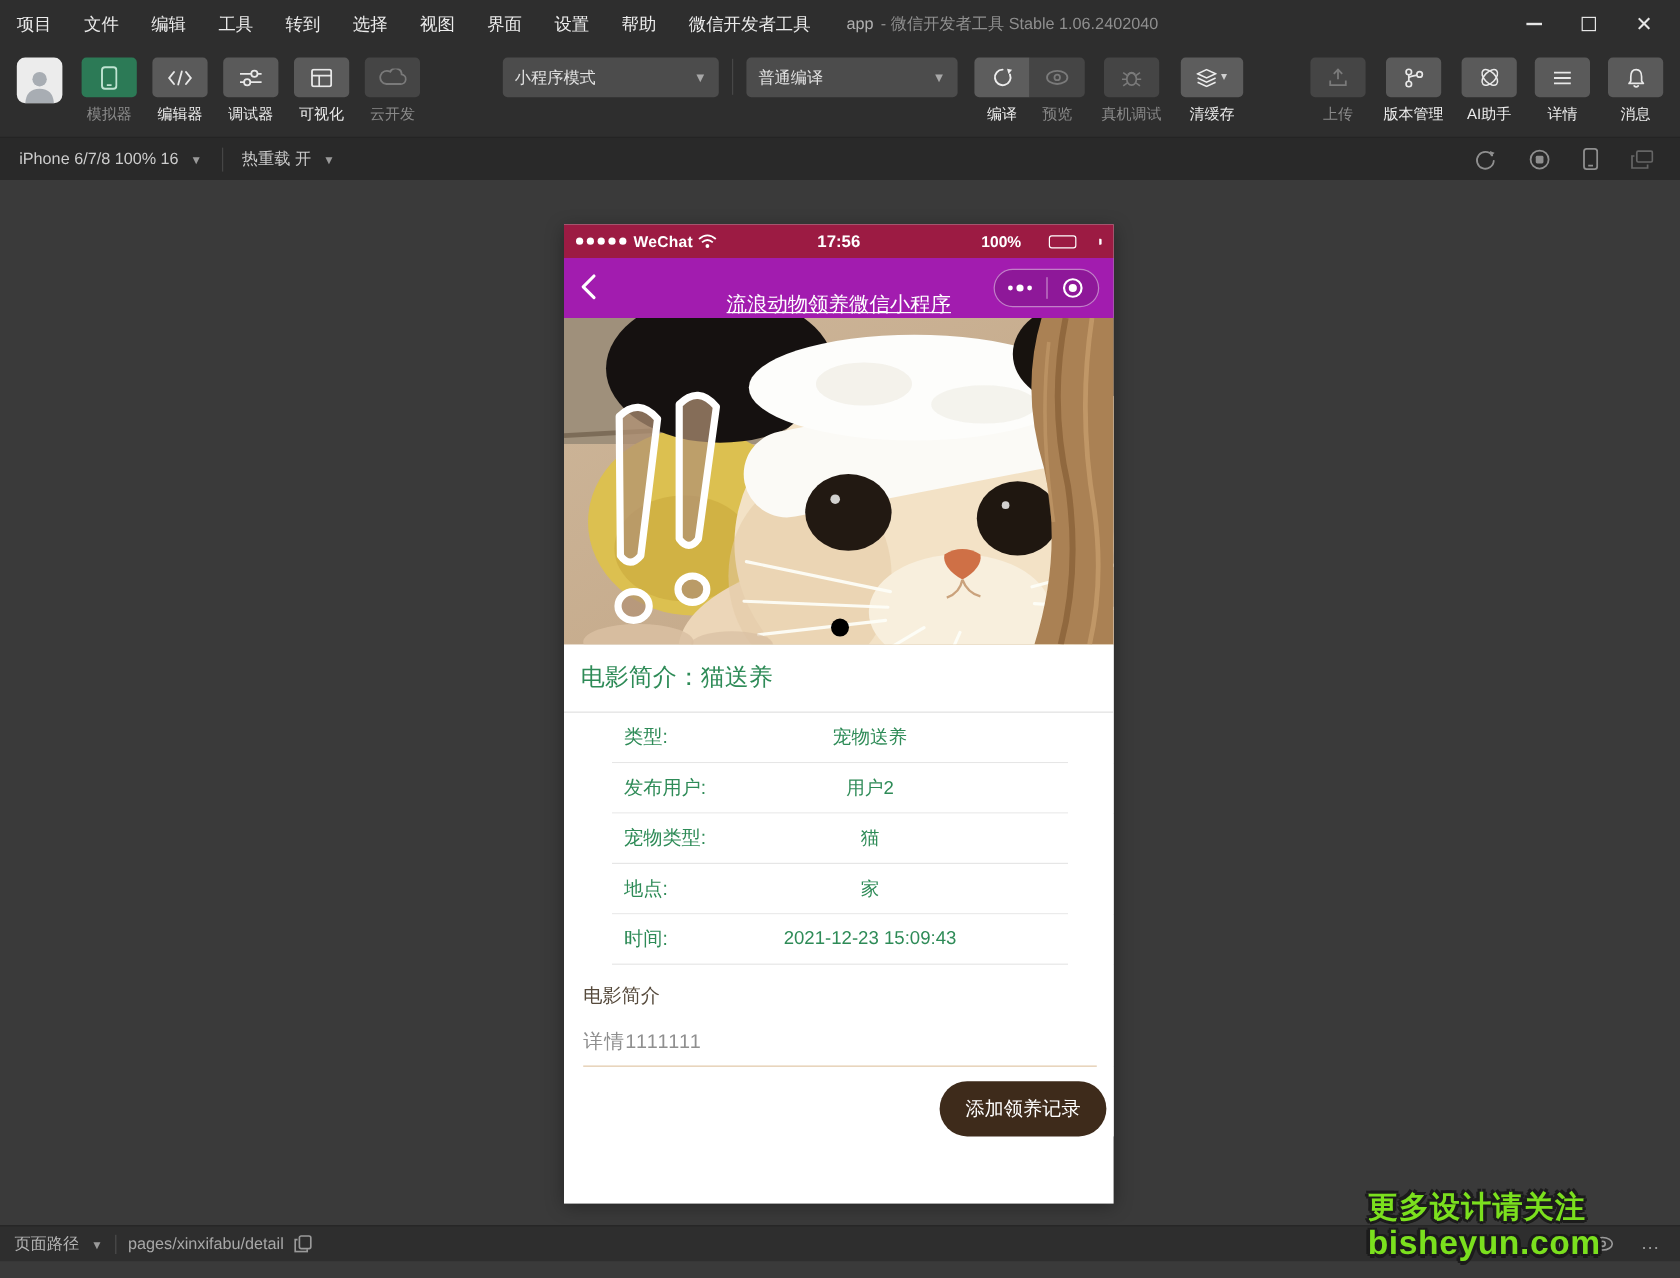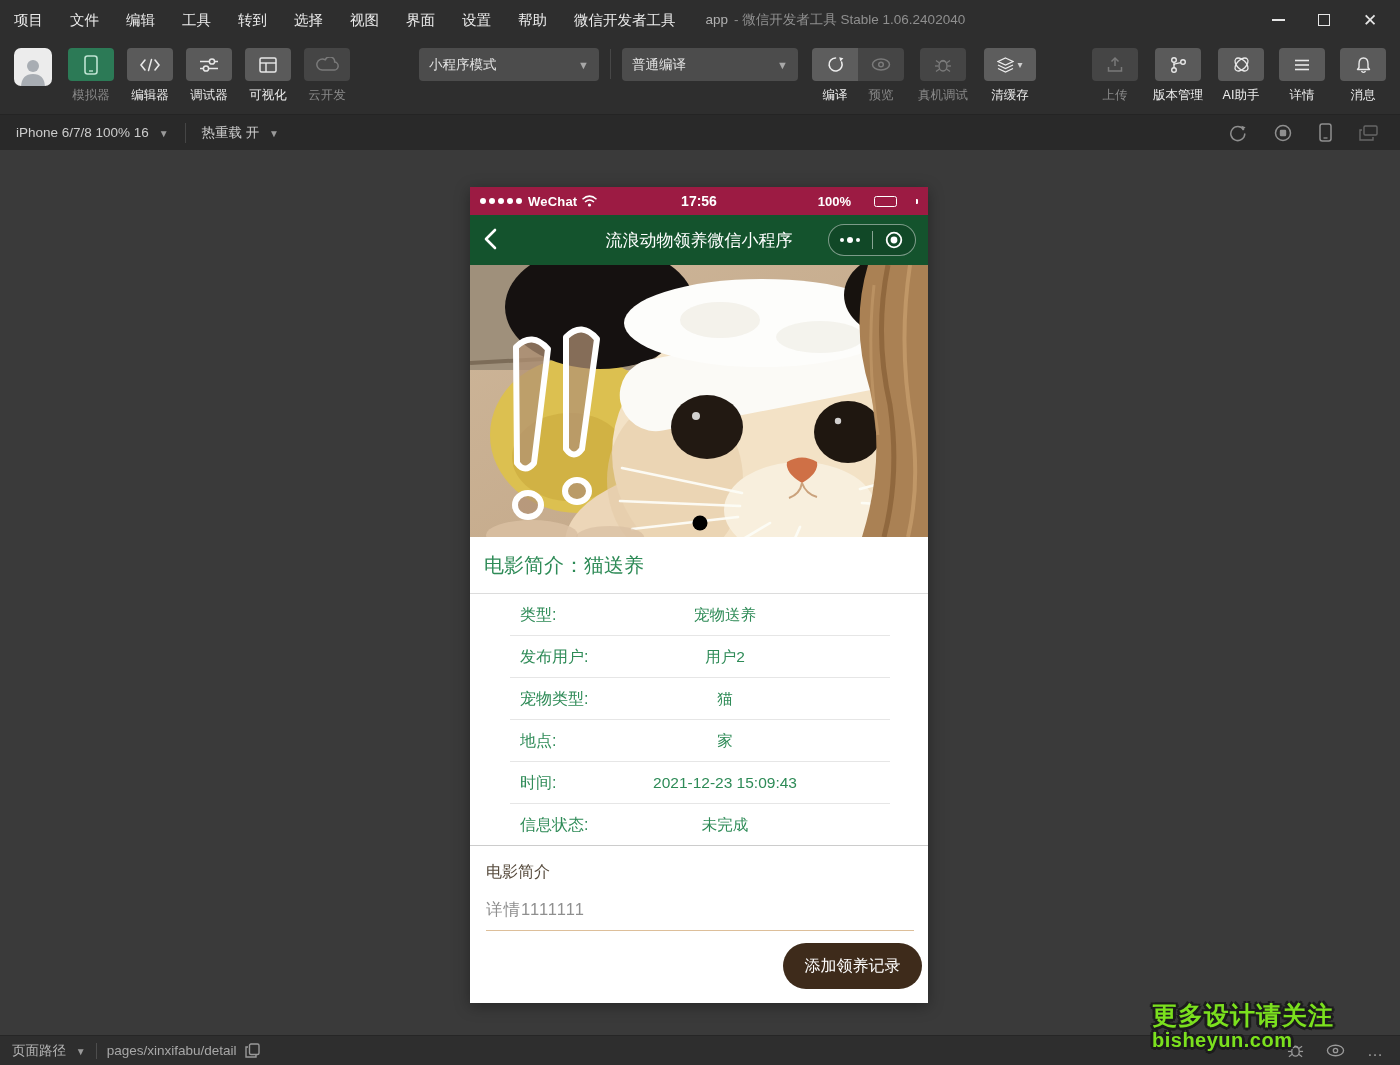--- a/index.html
+++ b/index.html
@@ -57,21 +57,21 @@
   .phone { position:absolute; left:470px; top:187px; width:458px; height:816px; background:#ffffff; box-shadow:0 3px 14px rgba(0,0,0,.35); }
   .p-status { height:28px; background:#9c1b43; display:flex; align-items:center; padding:0 10px; color:#fff; position:relative; }
   .sig-dots { display:flex; gap:3px; margin-right:6px; }
   .sig-dots i { width:6px; height:6px; border-radius:50%; background:#fff; }
   .p-carrier { font-size:13px; font-weight:bold; letter-spacing:.2px; }
   .p-time { position:absolute; left:0; right:0; text-align:center; font-size:14px; font-weight:bold; }
   .p-batt { margin-left:auto; display:flex; align-items:center; gap:23px; font-size:13px; font-weight:bold; z-index:1; }
   .batt-body { width:23px; height:11px; border:1.5px solid #fff; border-radius:2.5px; padding:1.5px; }
   .batt-fill { width:100%; height:100%; background:#fff; border-radius:1px; }
   .batt-tip { width:2px; height:5px; background:#fff; border-radius:0 1px 1px 0; margin-left:-4px; }
-  .p-nav { height:50px; background:#14532d; display:flex; align-items:center; position:relative; color:#fff; }
+  .p-nav { height:50px; background:#a21caf; display:flex; align-items:flex-end; position:relative; color:#fff;text-decoration:underline; }
   .back-ic { position:absolute; left:14px; top:13px; }
   .p-title { width:100%; text-align:center; font-size:17px; font-weight:500; }
   .capsule { position:absolute; right:12px; top:9px; width:88px; height:32px; border:1px solid rgba(255,255,255,.45); border-radius:16px; background:rgba(0,0,0,.12); display:flex; align-items:center; }
   .cap-more { flex:1; display:flex; align-items:center; justify-content:center; gap:3px; }
   .cap-more i { background:#fff; border-radius:50%; }
   .cap-more i:nth-child(1){ width:4px; height:4px; }
   .cap-more i:nth-child(2){ width:6px; height:6px; }
   .cap-more i:nth-child(3){ width:4px; height:4px; }
   .cap-div { width:1px; height:18px; background:rgba(255,255,255,.5); }
   .cap-home { flex:1; display:flex; align-items:center; justify-content:center; }
@@ -84,33 +84,33 @@
   .drow .val { position:absolute; left:140px; width:230px; top:50%; transform:translateY(-50%); text-align:center; font-size:15.5px; color:#2e8b57; }
   .drow::after { content:""; position:absolute; left:40px; right:38px; bottom:0; height:1px; background:#e6e6e6; }
   .drow.last::after { left:0; right:0; background:#cccccc; }
   .desc { padding:16px 16px 0 16px; background:#fff; }
   .desc-label { font-size:16px; color:#564a3c; margin-bottom:16px; }
   .desc-value { font-size:16.5px; color:#8f8f8f; letter-spacing:1px; padding-bottom:9px; border-bottom:1px solid #ddbf9a; margin-right:-2px; }
   .btn-row { display:flex; justify-content:flex-end; padding:12px 6px 0 0; background:#fff; }
   .add-btn { width:139px; height:46px; border:none; border-radius:23px; background:#3e2b1b; color:#fff; font-size:16px; font-family:inherit; }
 
   
-  .bottombar { position:absolute; left:0; bottom:0; width:100%; height:30px; background:#2e2e2e; border-top:1px solid #262626; display:flex; align-items:center; padding:0 12px; font-size:13.5px; color:#b5b5b5;justify-content:space-between; }
+  .bottombar { position:absolute; left:0; bottom:14px; width:100%; height:30px; background:#2e2e2e; border-top:1px solid #262626; display:flex; align-items:center; padding:0 12px; font-size:13.5px; color:#b5b5b5;justify-content:space-between; }
   .bottombar .caret { font-size:10px; color:#9a9a9a; margin:0 6px 0 6px; }
   .bb-div { width:1px; height:16px; background:#4d4d4d; margin:0 10px 0 4px; }
   .bb-path { color:#a8a8a8; }
   .bb-copy { margin-left:8px; color:#9a9a9a; }
   .bb-icons { margin-left:auto; display:flex; align-items:center; gap:22px; color:#9a9a9a; padding-right:4px; }
   .bb-ellipsis { font-size:16px; letter-spacing:1px; line-height:10px; }
 
   
   .watermark { position:absolute; right:66px; bottom:14px; z-index:9; text-align:left; font-weight:bold; color:#7be01e; line-height:1.12;
     text-shadow:-2px -2px 0 #1c1c1c, 2px -2px 0 #1c1c1c, -2px 2px 0 #1c1c1c, 2px 2px 0 #1c1c1c, 0 3px 0 #1c1c1c, 3px 0 0 #1c1c1c, -3px 0 0 #1c1c1c; }
   .wm1 { font-size:25px; letter-spacing:1px; }
-  .wm2 { font-size:20px; letter-spacing:.5px; }
+  .wm2 { font-size:28px; letter-spacing:.5px; }
 </style>
 </head>
 <body>
 
 <div class="titlebar">
   <div class="menu">
     <span>项目</span>
     <span>文件</span>
     <span>编辑</span>
     <span>工具</span>
@@ -477,24 +477,20 @@
     <span class="lbl">宠物类型:</span>
     <span class="val">猫</span>
   </div>
   <div class="drow">
     <span class="lbl">地点:</span>
     <span class="val">家</span>
   </div>
   <div class="drow">
     <span class="lbl">时间:</span>
     <span class="val">2021-12-23 15:09:43</span>
-  </div>
-  <div class="drow last">
-    <span class="lbl">信息状态:</span>
-    <span class="val">未完成</span>
   </div>
 
   <div class="desc">
     <div class="desc-label">电影简介</div>
     <div class="desc-value">详情1111111</div>
   </div>
 
   <div class="btn-row">
     <button class="add-btn">添加领养记录</button>
   </div>

